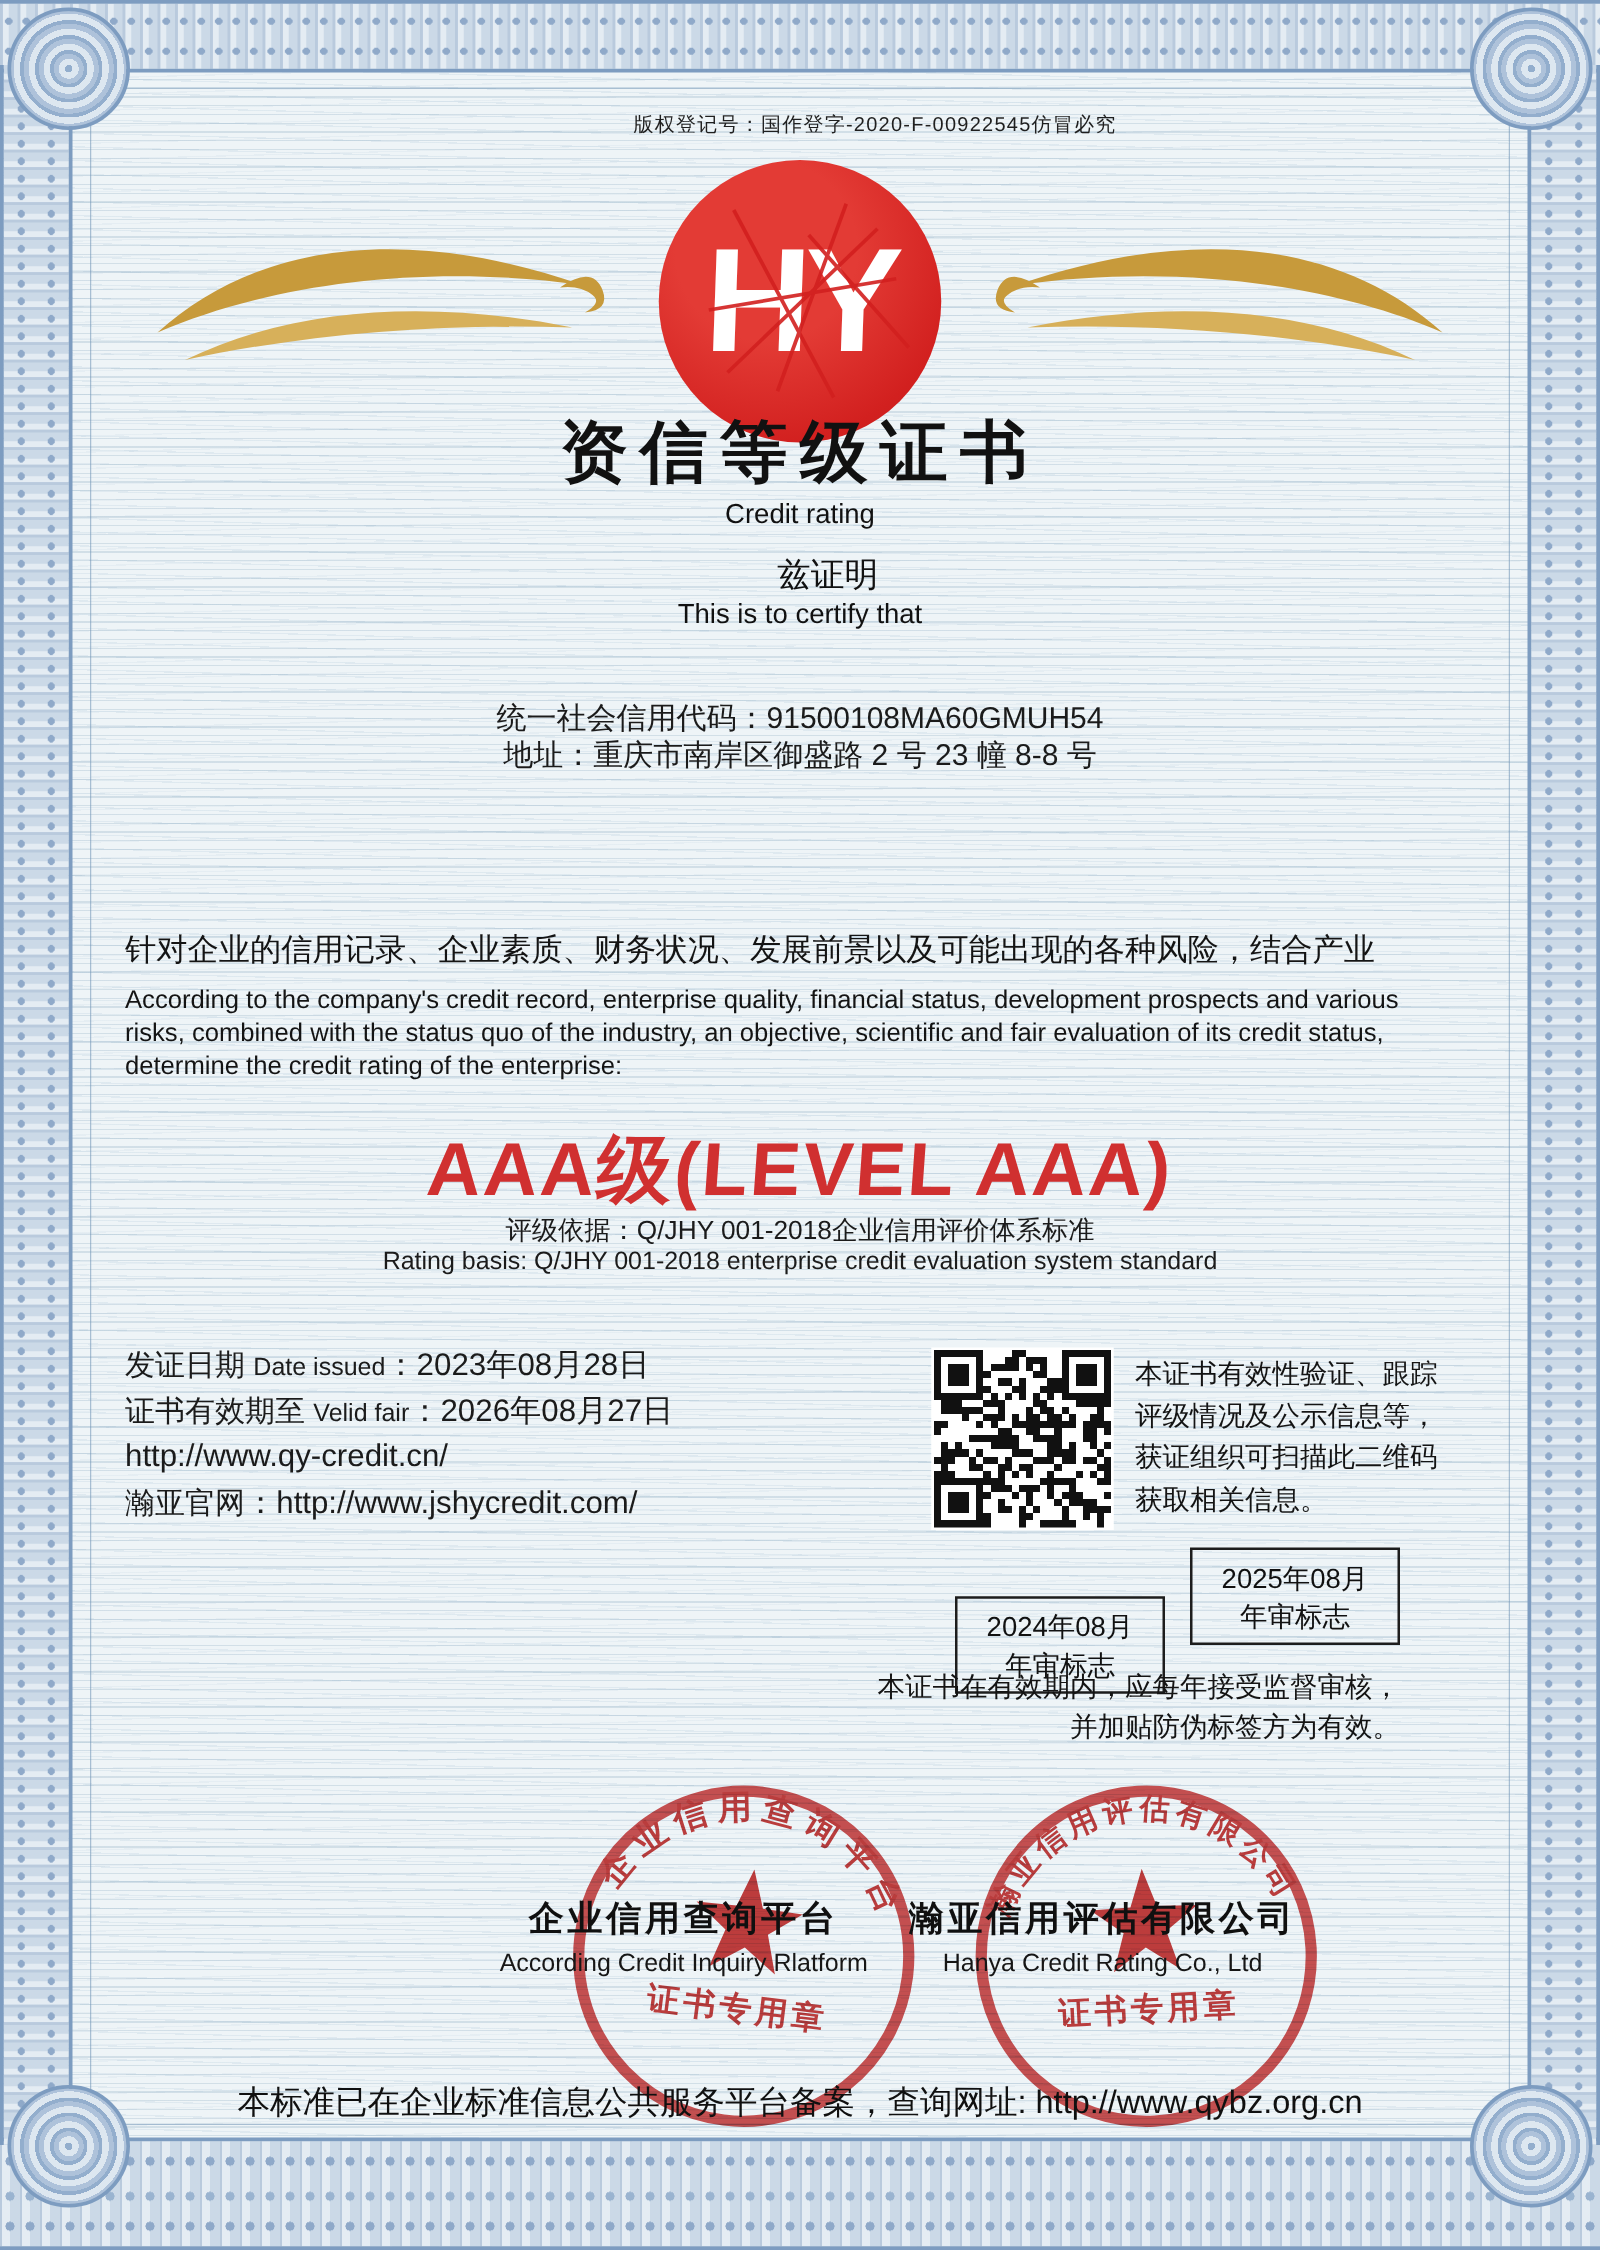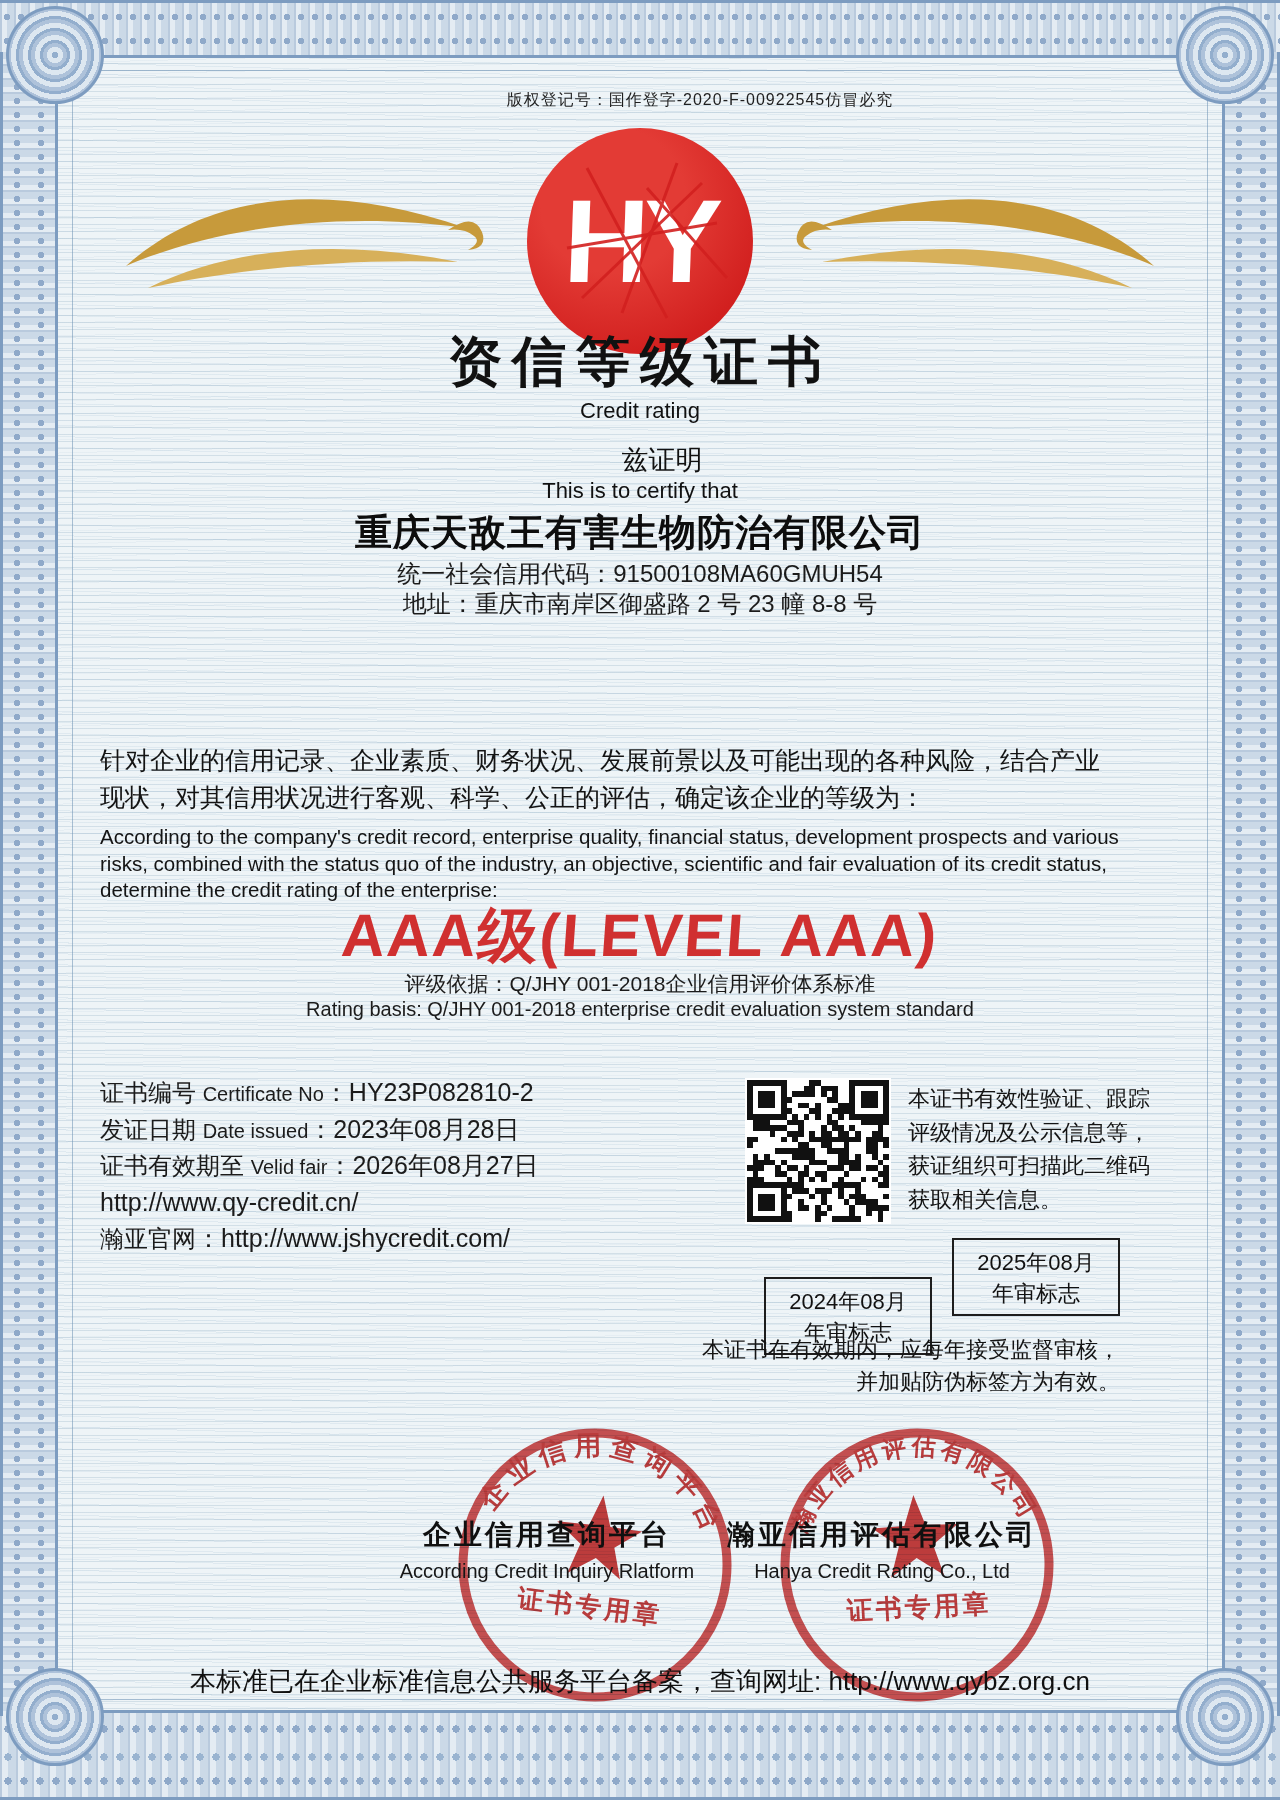--- a/index.html
+++ b/index.html
@@ -130,42 +130,39 @@
           <line x1="120" y1="60" x2="200" y2="150"></line>
         <line x1="55" y1="170" x2="175" y2="55"></line>
       </g>
     </svg>
   </div>
 
   <div class="abs ctr title-zh">资信等级证书</div>
   <div class="abs ctr title-en">Credit rating</div>
   <div class="abs ctr certify-zh">兹证明</div>
   <div class="abs ctr certify-en">This is to certify that</div>
-  <div class="abs ctr company">重庆天敌王有害生物防治有限公司</div>
   <div class="abs ctr creditcode">统一社会信用代码：91500108MA60GMUH54</div>
   <div class="abs ctr address">地址：重庆市南岸区御盛路 2 号 23 幢 8-8 号</div>
 
   <div class="abs para">
     <div class="zh">
       <div>针对企业的信用记录、企业素质、财务状况、发展前景以及可能出现的各种风险，结合产业</div>
-      <div>现状，对其信用状况进行客观、科学、公正的评估，确定该企业的等级为：</div>
     </div>
     <div class="en">
       <div>According to the company's credit record, enterprise quality, financial status, development prospects and various</div>
       <div>risks, combined with the status quo of the industry, an objective, scientific and fair evaluation of its credit status,</div>
       <div>determine the credit rating of the enterprise:</div>
     </div>
   </div>
 
   <div class="abs ctr rating">AAA级(LEVEL AAA)</div>
   <div class="abs ctr basis-zh">评级依据：Q/JHY 001-2018企业信用评价体系标准</div>
   <div class="abs ctr basis-en">Rating basis: Q/JHY 001-2018 enterprise credit evaluation system standard</div>
 
   <div class="abs details">
-    <div class="d-line"><span class="d-zh">证书编号 </span><span class="d-en">Certificate No</span><span class="d-val">：HY23P082810-2</span></div>
     <div class="d-line"><span class="d-zh">发证日期 </span><span class="d-en">Date issued</span><span class="d-val">：2023年08月28日</span></div>
     <div class="d-line"><span class="d-zh">证书有效期至 </span><span class="d-en">Velid fair</span><span class="d-val">：2026年08月27日</span></div>
     <div class="d-line"><span class="d-val">http://www.qy-credit.cn/</span></div>
     <div class="d-line"><span class="d-zh">瀚亚官网</span><span class="d-val">：http://www.jshycredit.com/</span></div>
   </div>
 
   <div class="abs qr">
     <svg id="qr-svg" viewBox="0 0 25 25" shape-rendering="crispEdges">
         <rect x="0" y="0" width="25" height="25" fill="#ffffff"></rect>
         <g fill="#111111">

